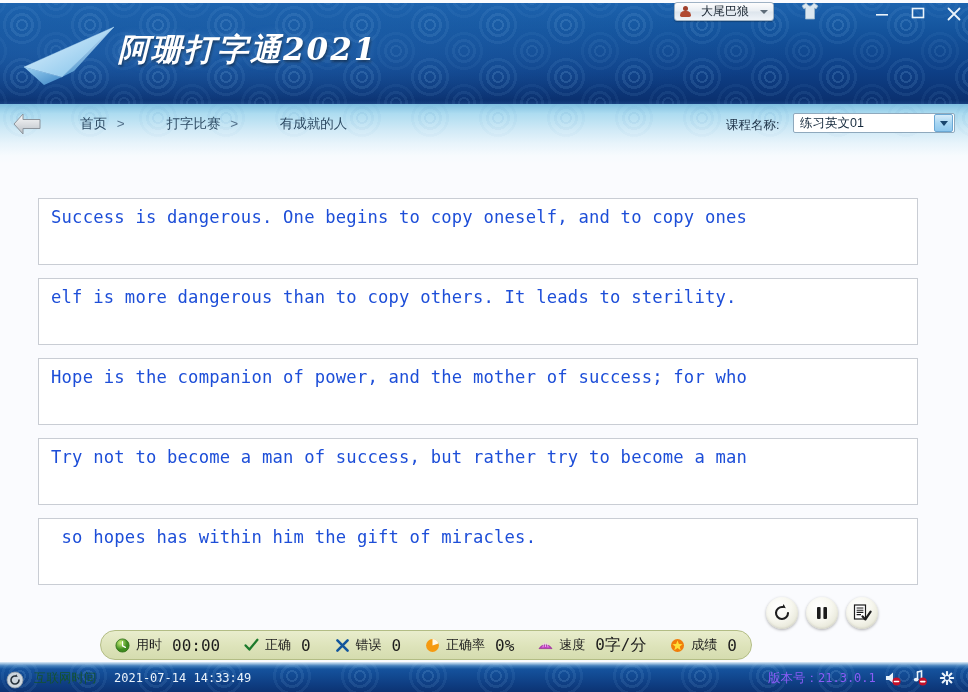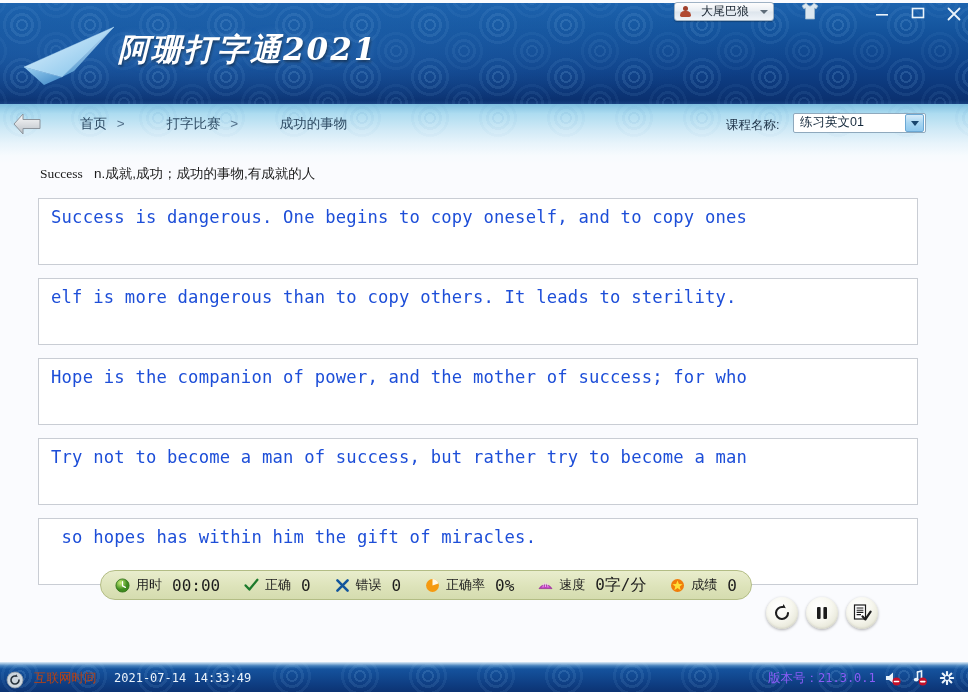--- a/index.html
+++ b/index.html
@@ -108,23 +108,23 @@
     font-size: 13.5px; color: #2d4a63; white-space: nowrap;
   }
   .breadcrumb .crumb { cursor: pointer; margin-left: 32px; }
   .breadcrumb .sep { margin: 0 6px; color: #53708a; }
 
   .course-label {
     position: absolute; left: 726px; top: 117px;
     font-size: 12.5px; color: #1d3span; color:#20354a; white-space: nowrap;
   }
   .course-select {
-    position: absolute; left: 793px; top: 113px; width: 133px; height: 20px;
+    position: absolute; left: 793px; top: 113px; width: 162px; height: 20px;
     background: #ffffff; border: 1px solid #8fa9bd; border-radius: 2px;
-    display: flex; cursor: pointer;
+    display: flex; align-items: center; cursor: pointer;
   }
   .course-select .val {
     flex: 1; padding-left: 6px; font-size: 12.5px; color: #15293c; white-space: nowrap; overflow: hidden;
   }
   .course-select .drop {
     width: 19px; height: 18px; margin-right: 1px; flex: none;
     background: linear-gradient(180deg,#d7ecfa 0%, #a8d6f2 50%, #8ec8ee 100%);
     border: 1px solid #6ba8d4; border-radius: 2px;
     display: flex; align-items: center; justify-content: center;
   }
@@ -169,21 +169,21 @@
     font-family: "DejaVu Sans Mono", "Liberation Mono", monospace;
     font-size: 17.2px;
     letter-spacing: 0.2px;
     color: #1d4ed8;
     white-space: pre;
     line-height: 22px;
   }
 
   
   .statusbar {
-    position: absolute; left: 100px; top: 570px; width: 652px; height: 30px;
+    position: absolute; left: 100px; top: 630px; width: 652px; height: 30px;
     background: linear-gradient(180deg,#e9edcd 0%, #dde3ba 55%, #d5dcaf 100%);
     border: 1px solid #b3bd85; border-radius: 15px;
     display: flex; align-items: center; padding: 0 14px;
     font-size: 13px; color: #1d1d1d; white-space: nowrap;
   }
   .stat { display: flex; align-items: center; }
   .stat .s-label { margin-left: 6px; }
   .stat .s-val {
     font-family: "DejaVu Sans Mono", monospace; font-size: 16px;
     margin-left: 10px; color: #1d1d1d;
@@ -219,21 +219,21 @@
   }
   .footer-sheen {
     position: absolute; left:0; right:0; top:0; height: 7px;
     background: linear-gradient(180deg, rgba(230,243,252,.95) 0%, rgba(150,200,235,.35) 55%, rgba(255,255,255,0) 100%);
   }
   .foot-refresh {
     position: absolute; left: 6px; top: 671px; width: 18px; height: 18px; cursor: pointer;
   }
   .foot-net-label {
     position: absolute; left: 34px; top: 670px;
-    font-size: 12.5px; color: #c2410c; white-space: nowrap;
+    font-size: 12.5px; color: #14532d; white-space: nowrap;
   }
   .foot-net-time {
     position: absolute; left: 114px; top: 671px;
     font-family: "DejaVu Sans Mono", monospace; font-size: 12px; color: #eaf3fb;
     white-space: nowrap;
   }
   .foot-ver {
     position: absolute; left: 768px; top: 670px;
     font-size: 12.5px; color: #8b5cf6; white-space: nowrap;
   }
@@ -318,37 +318,32 @@
       </linearGradient>
     </defs>
     <path d="M11 2 L2 12 L11 22 L11 16.5 L28 16.5 L28 7.5 L11 7.5 Z" fill="url(#ag)" stroke="#8c949c" stroke-width="1" stroke-linejoin="round"></path>
   </svg>
 
   <div class="breadcrumb">
     <span class="crumb">首页</span>
     <span class="sep">&gt;</span>
     <span class="crumb">打字比赛</span>
     <span class="sep">&gt;</span>
-    <span class="crumb">成功的事物</span>
+    <span class="crumb">有成就的人</span>
   </div>
 
   <div class="course-label">课程名称:</div>
   <div class="course-select">
     <span class="val">练习英文01</span>
     <span class="drop">
         <i></i>
       </span>
   </div>
 
 
-  <div class="word-hint">
-    <span class="w-en">Success</span>
-    <span>&nbsp;</span>
-    <span>n.成就,成功；成功的事物,有成就的人</span>
-  </div>
 
   <div class="lines">
     <div class="line-box">
       <span class="line-text">Success is dangerous. One begins to copy oneself, and to copy ones</span>
     </div>
     <div class="line-box">
       <span class="line-text">elf is more dangerous than to copy others. It leads to sterility.</span>
     </div>
     <div class="line-box">
       <span class="line-text">Hope is the companion of power, and the mother of success; for who</span>

